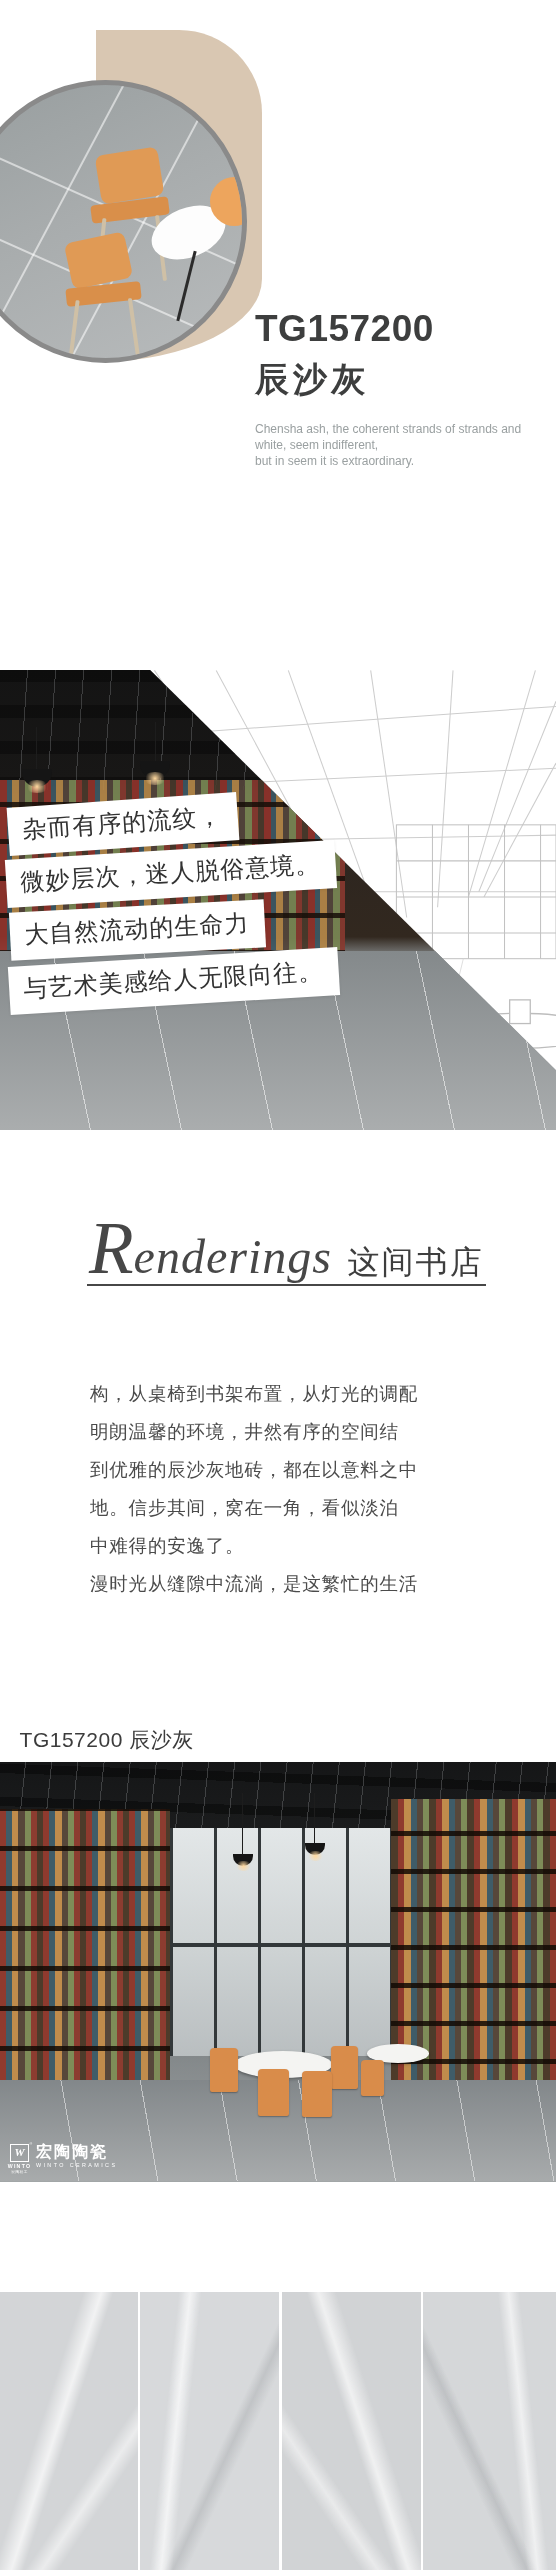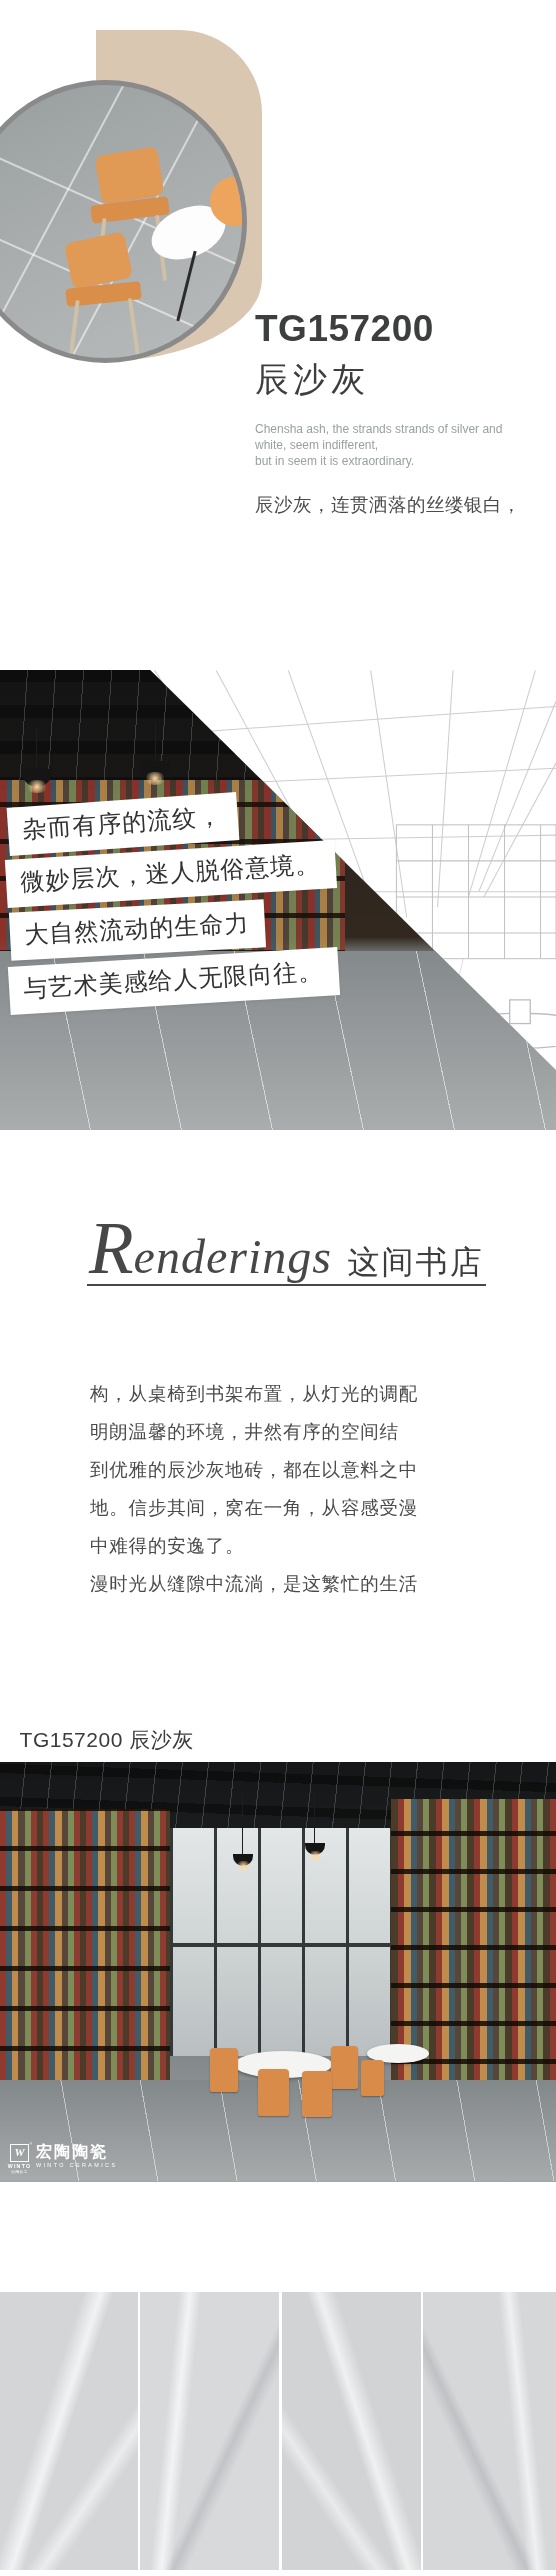--- a/index.html
+++ b/index.html
@@ -19,21 +19,21 @@
   .g3{left:77px;top:-20.6px;width:1.5px;height:330px;transform:rotate(28deg);}
   .g4{left:170px;top:-20.6px;width:1.5px;height:330px;transform:rotate(28deg);}
   .chair-back{position:absolute;background:#e09a55;border-radius:8.2px;}
   .seat{position:absolute;background:#d98f4a;border-radius:4.1px;}
   .leg{position:absolute;background:#cfc0a6;width:3.6px;border-radius:1.5px;}
   .tableTop{position:absolute;background:#fdfdfd;border-radius:50%;}
   .tableLeg{position:absolute;background:#2b2b2b;width:3.1px;}
   .orange-disc{position:absolute;background:#eda55d;border-radius:50%;}
 
   .hero-title{left:255px;top:308px;font-size:37px;font-weight:600;letter-spacing:0.5px;color:#3d3e3e;}
-  .hero-name{left:255px;top:357px;font-size:34px;font-weight:400;letter-spacing:4.1px;color:#3d3e3e;}
+  .hero-name{left:255px;top:357px;font-size:34px;font-weight:700;letter-spacing:4.1px;color:#3d3e3e;}
   .hero-caption{left:255px;top:421px;font-size:12px;line-height:16px;color:#9aa0a1;}
   .hero-desc{left:255px;top:485px;font-size:18.5px;line-height:39px;color:#4b4b4b;letter-spacing:0.5px;}
 
   
   .render-img{left:0;top:670px;width:556px;height:460px;background:#ffffff;overflow:hidden;}
   .sketch-layer{position:absolute;left:0;top:0;width:556px;height:460px;}
   .photo-layer{position:absolute;left:0;top:0;width:556px;height:460px;
       clip-path:polygon(0 0,27% 0,100% 87%,100% 100%,0 100%);
       background:linear-gradient(180deg,#141414 0%,#181716 24%,#2a2420 27%,#32281f 58%,#8d9294 63%,#a6a9aa 100%);}
   .pl-ceiling{position:absolute;left:0;top:0;width:100%;height:26%;
@@ -138,27 +138,26 @@
     <div class="tableTop abs" style="left:181px;top:123px;width:77px;height:49px;transform:rotate(-22deg);"></div>
     <div class="tableLeg abs" style="left:216px;top:165px;height:72px;transform:rotate(14deg);"></div>
 
     <div class="orange-disc abs" style="left:241px;top:92px;width:49px;height:49px;"></div>
   </div>
 
   <div class="abs hero-title">TG157200</div>
   <div class="abs hero-name">辰沙灰</div>
 
   <div class="abs hero-caption">
-    <div>Chensha ash, the strands strands of silver and</div>
+    <div>Chensha ash, the coherent strands of strands and</div>
     <div>white, seem indifferent,</div>
     <div>but in seem it is extraordinary.</div>
   </div>
 
   <div class="abs hero-desc">
-    <div>辰沙灰，连贯洒落的丝缕银白，</div>
   </div>
 
   <div class="abs render-img">
 
     <svg class="sketch-layer" viewBox="0 0 1080 892">
       <g stroke="#cdcdcd" stroke-width="2" fill="none">
         <line x1="300" y1="0" x2="660" y2="540"></line>
         <line x1="420" y1="0" x2="700" y2="520"></line>
         <line x1="560" y1="0" x2="740" y2="500"></line>
         <line x1="720" y1="0" x2="790" y2="480"></line>
@@ -218,21 +217,21 @@
     <span class="rend-r">R</span>
       <span class="rend-rest">enderings</span>
     <span class="rend-cn">这间书店</span>
   </div>
   <div class="abs rend-underline"></div>
 
   <div class="abs rend-para">
     <div>构，从桌椅到书架布置，从灯光的调配</div>
     <div>明朗温馨的环境，井然有序的空间结</div>
     <div>到优雅的辰沙灰地砖，都在以意料之中</div>
-    <div>地。信步其间，窝在一角，从容感受漫</div>
+    <div>地。信步其间，窝在一角，看似淡泊</div>
     <div>中难得的安逸了。</div>
     <div>漫时光从缝隙中流淌，是这繁忙的生活</div>
   </div>
 
   <div class="abs product-label">TG157200 辰沙灰</div>
 
   <div class="abs big-photo">
     <div class="bp-ceiling"></div>
     <div class="bp-shelfL"></div>
     <div class="bp-shelfR"></div>

